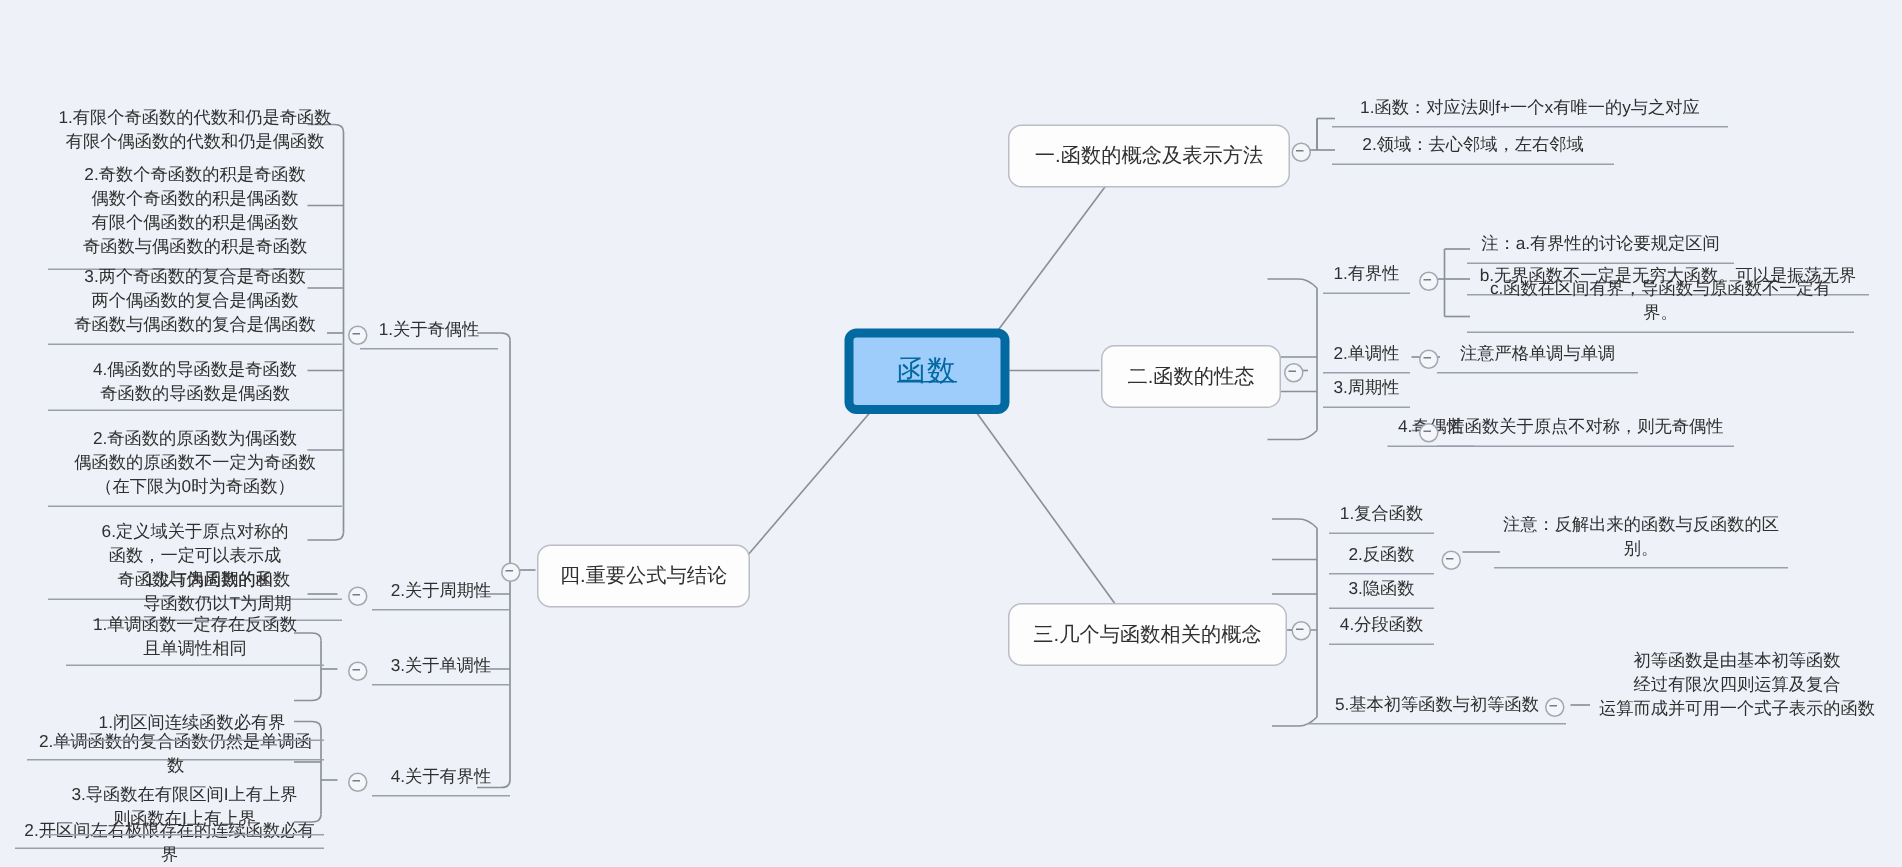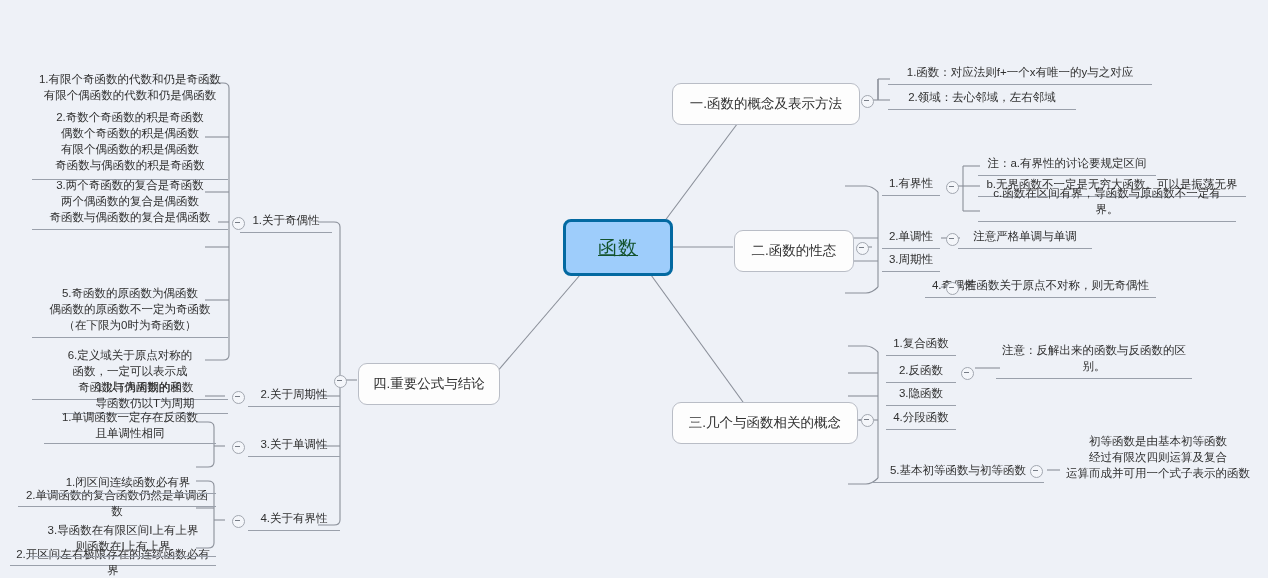--- a/index.html
+++ b/index.html
@@ -36,23 +36,23 @@
   
   .node {
     position: absolute;
     box-sizing: border-box;
     white-space: pre-line;
     line-height: 1.45;
   }
   
   .root {
     background: #9ecdfb;
-    border: 3px solid #0369a1;
+    border: 6px solid #0369a1;
     border-radius: 8px;
-    color: #14532d;
+    color: #0369a1;
     font-size: 19px;
     display: flex;
     align-items: center;
     justify-content: center;
     letter-spacing: 1px;
     text-decoration: underline;
   }
   
   .lvl1 {
     background: #fdfdfd;
@@ -235,21 +235,23 @@
 
   <div class="node leaf plain tight" style="left:32px; top:70px; width:196px; height:36px; display:block;">1.有限个奇函数的代数和仍是奇函数
 有限个偶函数的代数和仍是偶函数</div>
   <div class="node leaf tight" style="left:32px; top:108px; width:196px; height:72px; display:block;">2.奇数个奇函数的积是奇函数
 偶数个奇函数的积是偶函数
 有限个偶函数的积是偶函数
 奇函数与偶函数的积是奇函数</div>
   <div class="node leaf tight" style="left:32px; top:176px; width:196px; height:54px; display:block;">3.两个奇函数的复合是奇函数
 两个偶函数的复合是偶函数
 奇函数与偶函数的复合是偶函数</div>
-  <div class="node leaf tight" style="left:32px; top:284px; width:196px; height:54px; display:block;">5.奇函数的原函数为偶函数
+  <div class="node leaf tight" style="left:32px; top:238px; width:196px; height:36px; display:block;">4.偶函数的导函数是奇函数
+奇函数的导函数是偶函数</div>
+  <div class="node leaf tight" style="left:32px; top:284px; width:196px; height:54px; display:block;">2.奇函数的原函数为偶函数
 偶函数的原函数不一定为奇函数
 （在下限为0时为奇函数）</div>
   <div class="node leaf tight" style="left:32px; top:346px; width:196px; height:54px; display:block;">6.定义域关于原点对称的
 函数，一定可以表示成
 奇函数与偶函数的和</div>
 
   <div class="node leaf tight" style="left:62px; top:378px; width:166px; height:36px; display:block;">1.以T为周期的函数
 导函数仍以T为周期</div>
 
   <div class="node leaf tight" style="left:44px; top:408px; width:172px; height:36px; display:block;">1.单调函数一定存在反函数

